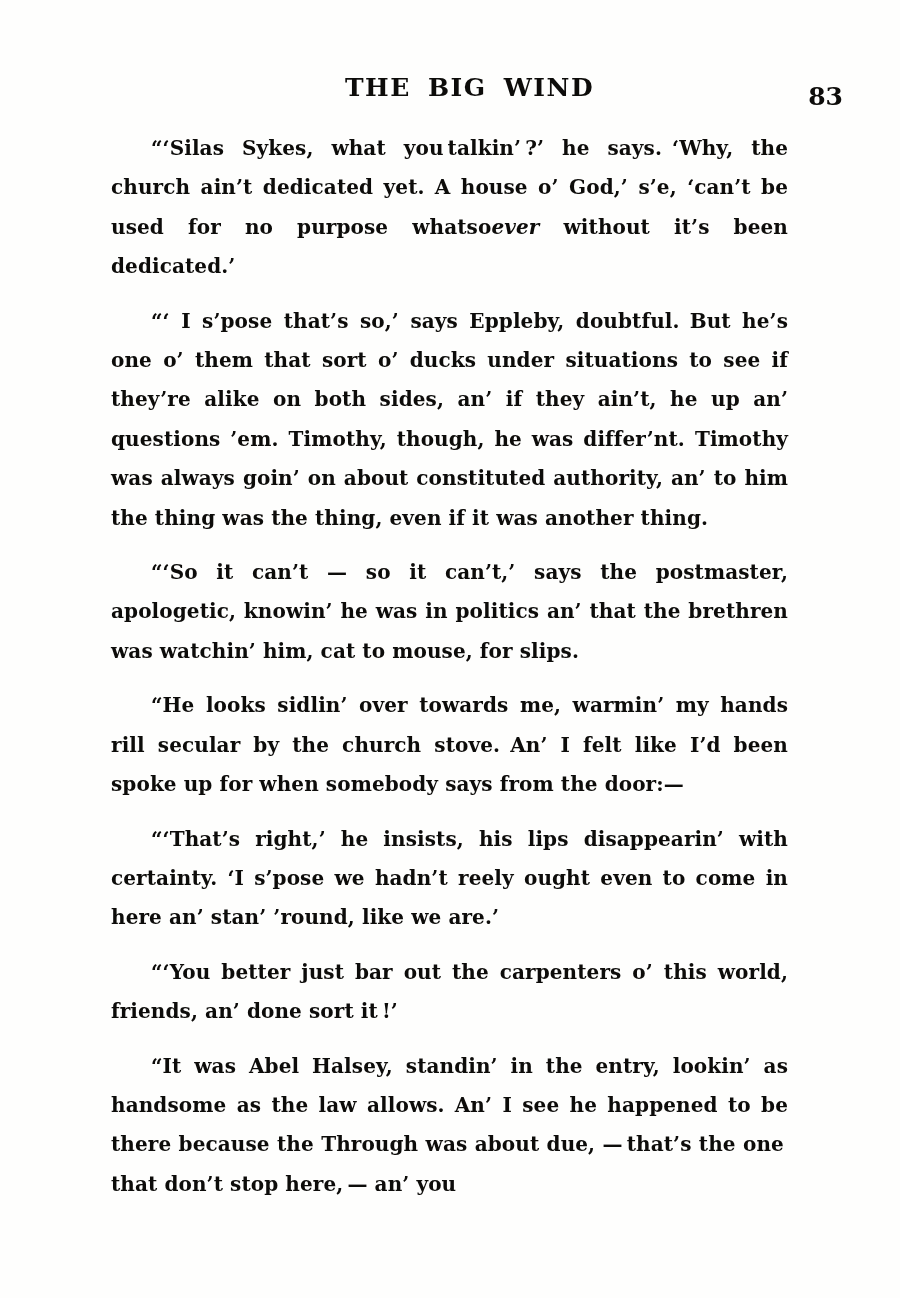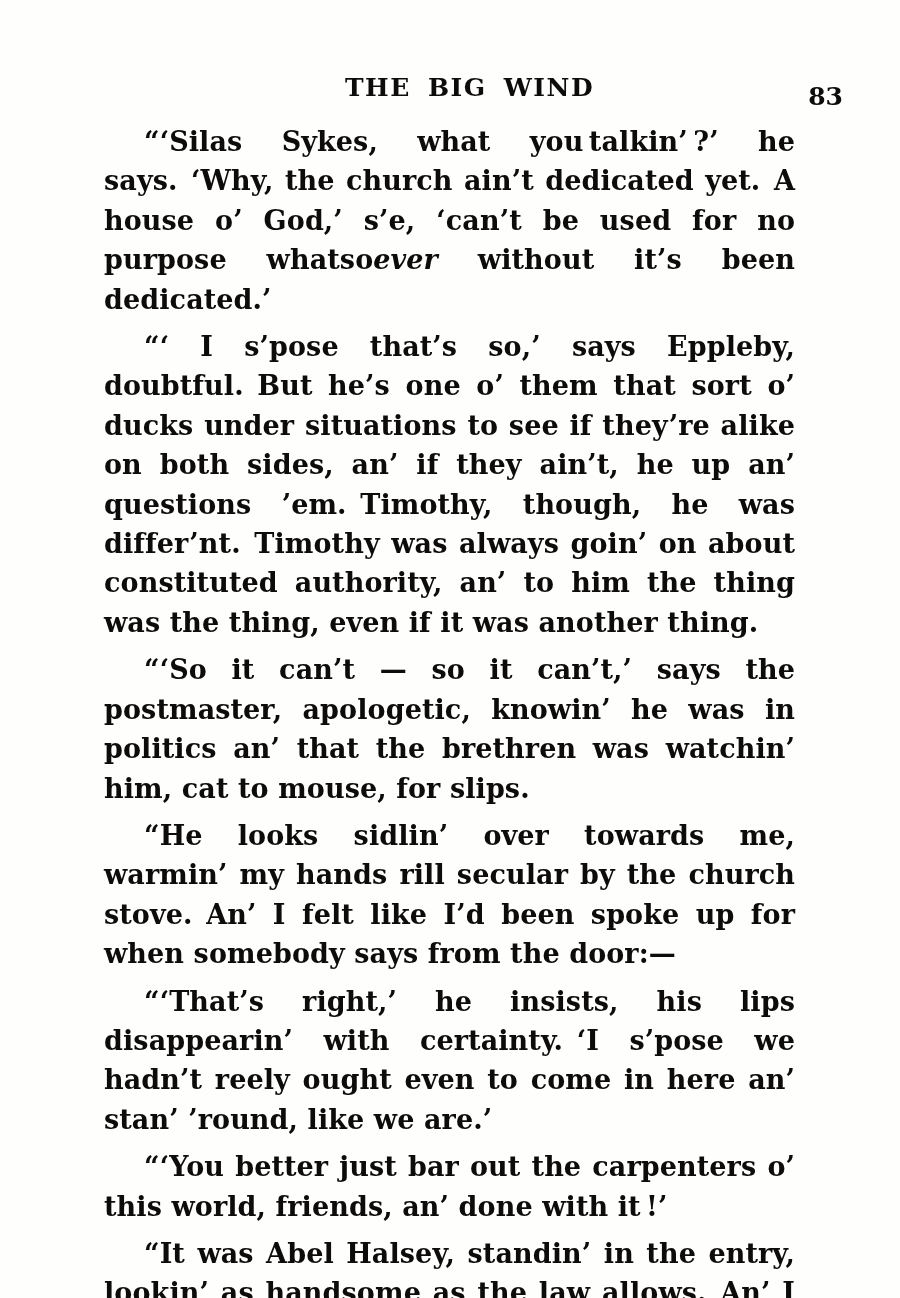--- a/index.html
+++ b/index.html
@@ -44,23 +44,23 @@
     font-weight: 700;
     margin-top: 24px;
   }
   .body-text {
     position: absolute;
     top: 114px;
     left: 96px;
     width: 707px;
   }
   .body-text p {
-    margin: 8px;
+    margin: 15px;
     padding: 0;
-    font-size: 27px;
+    font-size: 20px;
     font-weight: 700;
     line-height: 39.4px;
     text-align: justify;
     text-align-last: left;
     text-indent: 40px;
     letter-spacing: 0.1px;
   }
   .body-text em {
     font-style: italic;
     font-weight: 700;
@@ -81,19 +81,19 @@
     <p><span>“‘Silas Sykes, what you talkin’ ?’ he says. ‘Why, the church ain’t dedicated yet. A house o’ God,’ s’e, ‘can’t be used for no purpose whatso</span><em>ever</em><span> without it’s been dedicated.’</span></p>
 
     <p><span>“‘ I s’pose that’s so,’ says Eppleby, doubtful. But he’s one o’ them that sort o’ ducks under situations to see if they’re alike on both sides, an’ if they ain’t, he up an’ questions ’em. Timothy, though, he was differ’nt. Timothy was always goin’ on about constituted authority, an’ to him the thing was the thing, even if it was another thing.</span></p>
 
     <p><span>“‘So it can’t — so it can’t,’ says the postmaster, apologetic, knowin’ he was in politics an’ that the brethren was watchin’ him, cat to mouse, for slips.</span></p>
 
     <p><span>“He looks sidlin’ over towards me, warmin’ my hands rill secular by the church stove. An’ I felt like I’d been spoke up for when somebody says from the door:—</span></p>
 
     <p><span>“‘That’s right,’ he insists, his lips disappearin’ with certainty. ‘I s’pose we hadn’t reely ought even to come in here an’ stan’ ’round, like we are.’</span></p>
 
-    <p><span>“‘You better just bar out the carpenters o’ this world, friends, an’ done with it !’</span></p>
+    <p><span>“‘You better just bar out the carpenters o’ this world, friends, an’ done sort it !’</span></p>
 
     <p><span>“It was Abel Halsey, standin’ in the entry, lookin’ as handsome as the law allows. An’ I see he happened to be there because the Through was about due, — that’s the one that don’t stop here, — an’ you</span></p>
 
   </section>
 
 </div>
 
 </body></html>

